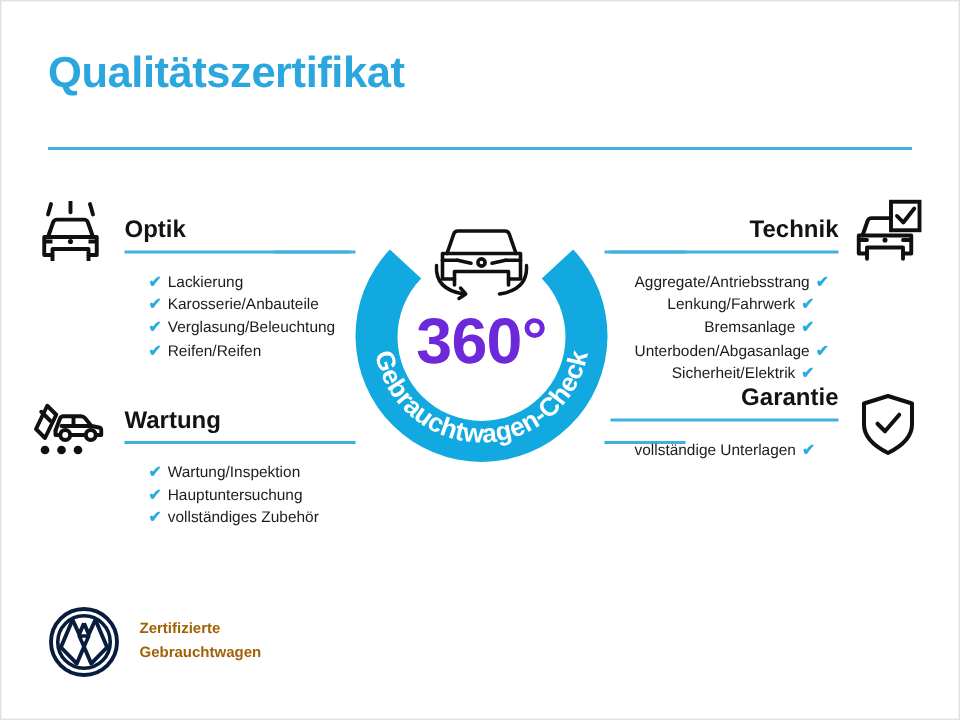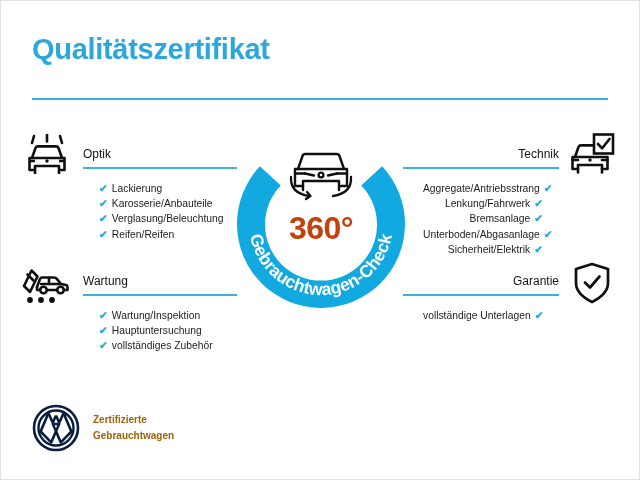--- a/index.html
+++ b/index.html
@@ -24,21 +24,21 @@
     position:absolute;left:31px;top:97px;width:576px;height:1.5px;
     background:#3fb0de;
   }
 
   
   .sect{position:absolute;}
   .sect .head{
     position:relative;height:26px;
   }
   .sect .head h2{
-    margin:0;font-size:12px;font-weight:normal;color:#131313;
+    margin:0;font-size:16px;font-weight:bold;color:#131313;
     line-height:20px;white-space:nowrap;
   }
   .sect .bar{
     position:absolute;height:2.4px;background:#3fb0de;top:23px;
   }
   .sect ul{list-style:none;margin:16px;padding:0;}
   .sect li{
     font-size:10.3px;color:#1c1c1c;line-height:15.2px;
     white-space:nowrap;
   }
@@ -58,21 +58,21 @@
   #sect-optik ul{margin-top:11px;}
 
   #sect-wartung{left:82px;top:270px;width:150px;}
   #sect-wartung .bar{left:0;width:150px;}
   #sect-wartung ul{margin-top:11px;}
 
   #sect-technik{left:406px;top:143px;width:152px;}
   #sect-technik .bar{right:0;width:152px;}
   #sect-technik ul{margin-top:11px;}
 
-  #sect-garantie{left:406px;top:270px;width:152px;}
+  #sect-garantie{left:406px;top:255px;width:152px;}
   #sect-garantie .bar{right:0;width:152px;}
   #sect-garantie ul{margin-top:11px;}
 
   
   .rule{position:absolute;height:2.4px;background:#3fb0de;}
   #rule-top-left{left:182px;top:166px;width:54px;}
   #rule-top-right{left:402px;top:166px;width:54px;}
   #rule-bot-left{left:182px;top:293px;width:54px;}
   #rule-bot-right{left:402px;top:293px;width:54px;}
 
@@ -85,21 +85,21 @@
 
   
   #badge{position:absolute;left:222px;top:118px;width:196px;height:196px;}
   #badge svg{display:block;}
   .badge-360{
     position:absolute;left:0;top:0;width:196px;height:196px;
     display:flex;align-items:center;justify-content:center;
     pointer-events:none;
   }
   .badge-360 span{
-    font-size:32px;font-weight:bold;color:#c2410c;letter-spacing:-0.5px;
+    font-size:43px;font-weight:bold;color:#6d28d9;letter-spacing:-0.5px;
     transform:translateY(11px);
   }
 
   
   #footer{position:absolute;left:31px;top:403px;display:flex;align-items:center;}
   #footer .vw-mark{width:48px;height:48px;}
   #footer .vw-text{
     margin-left:13px;font-size:10px;font-weight:bold;color:#a16207;
     line-height:16.5px;white-space:nowrap;
   }

